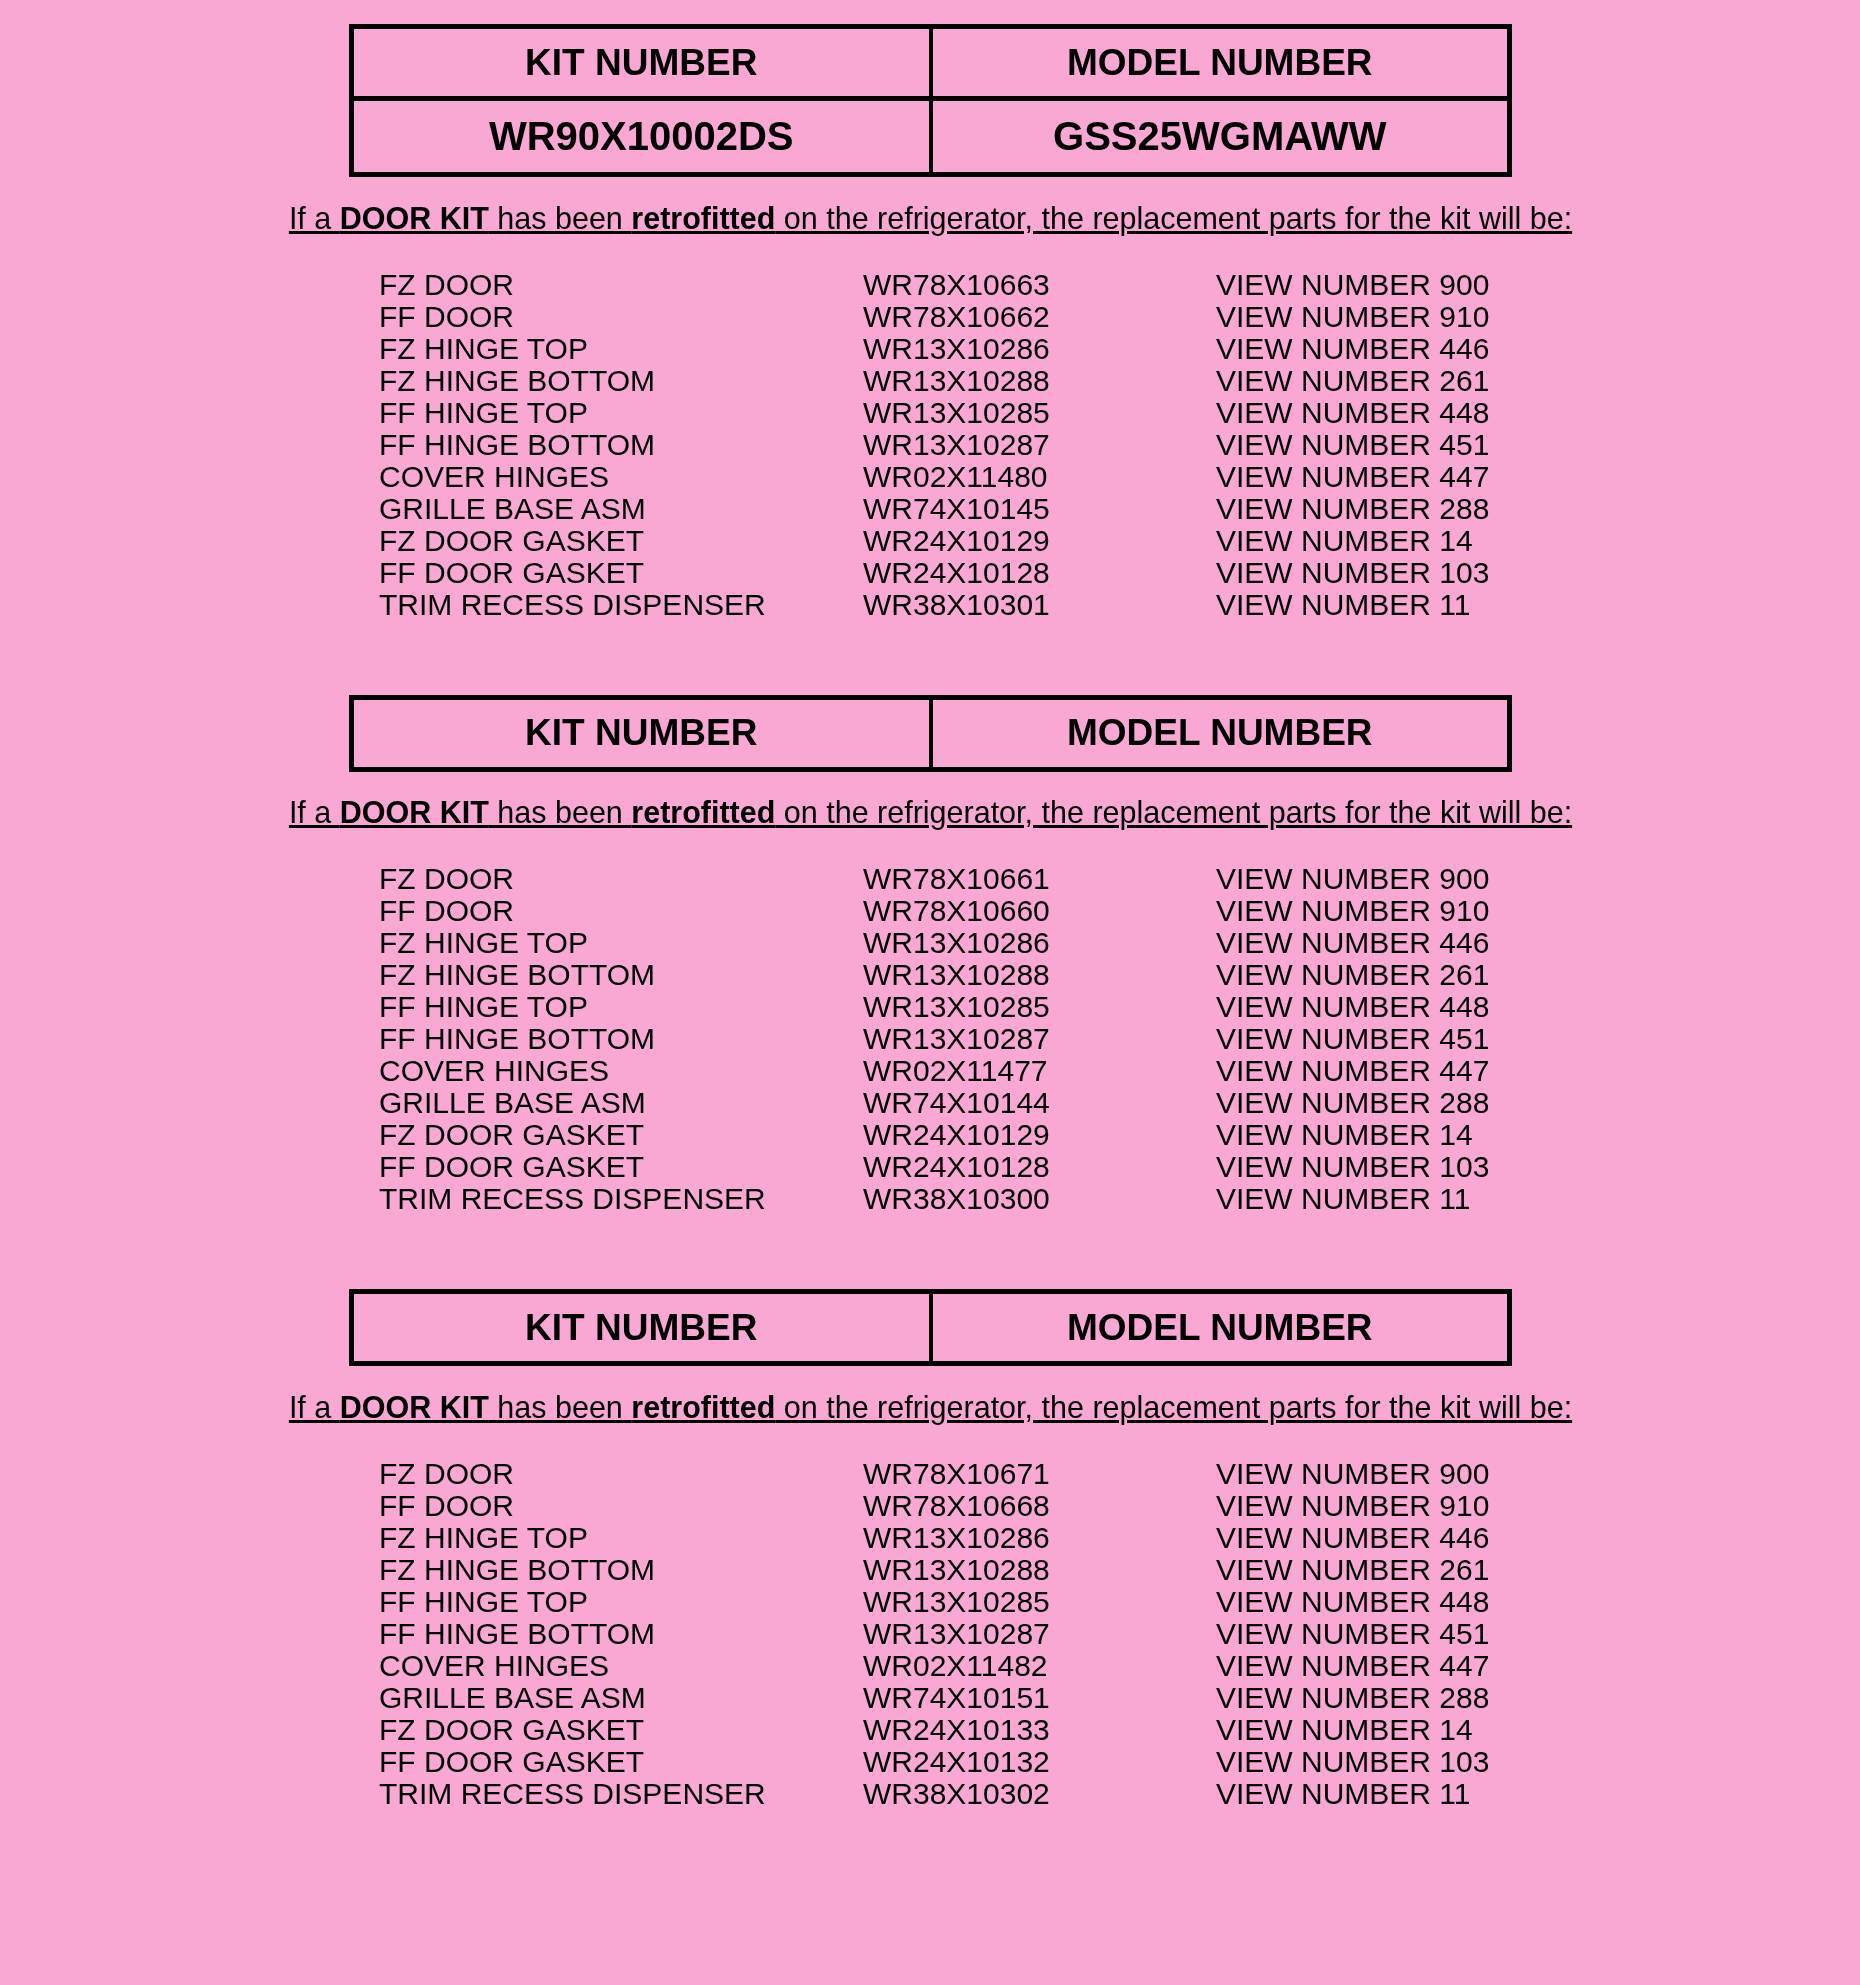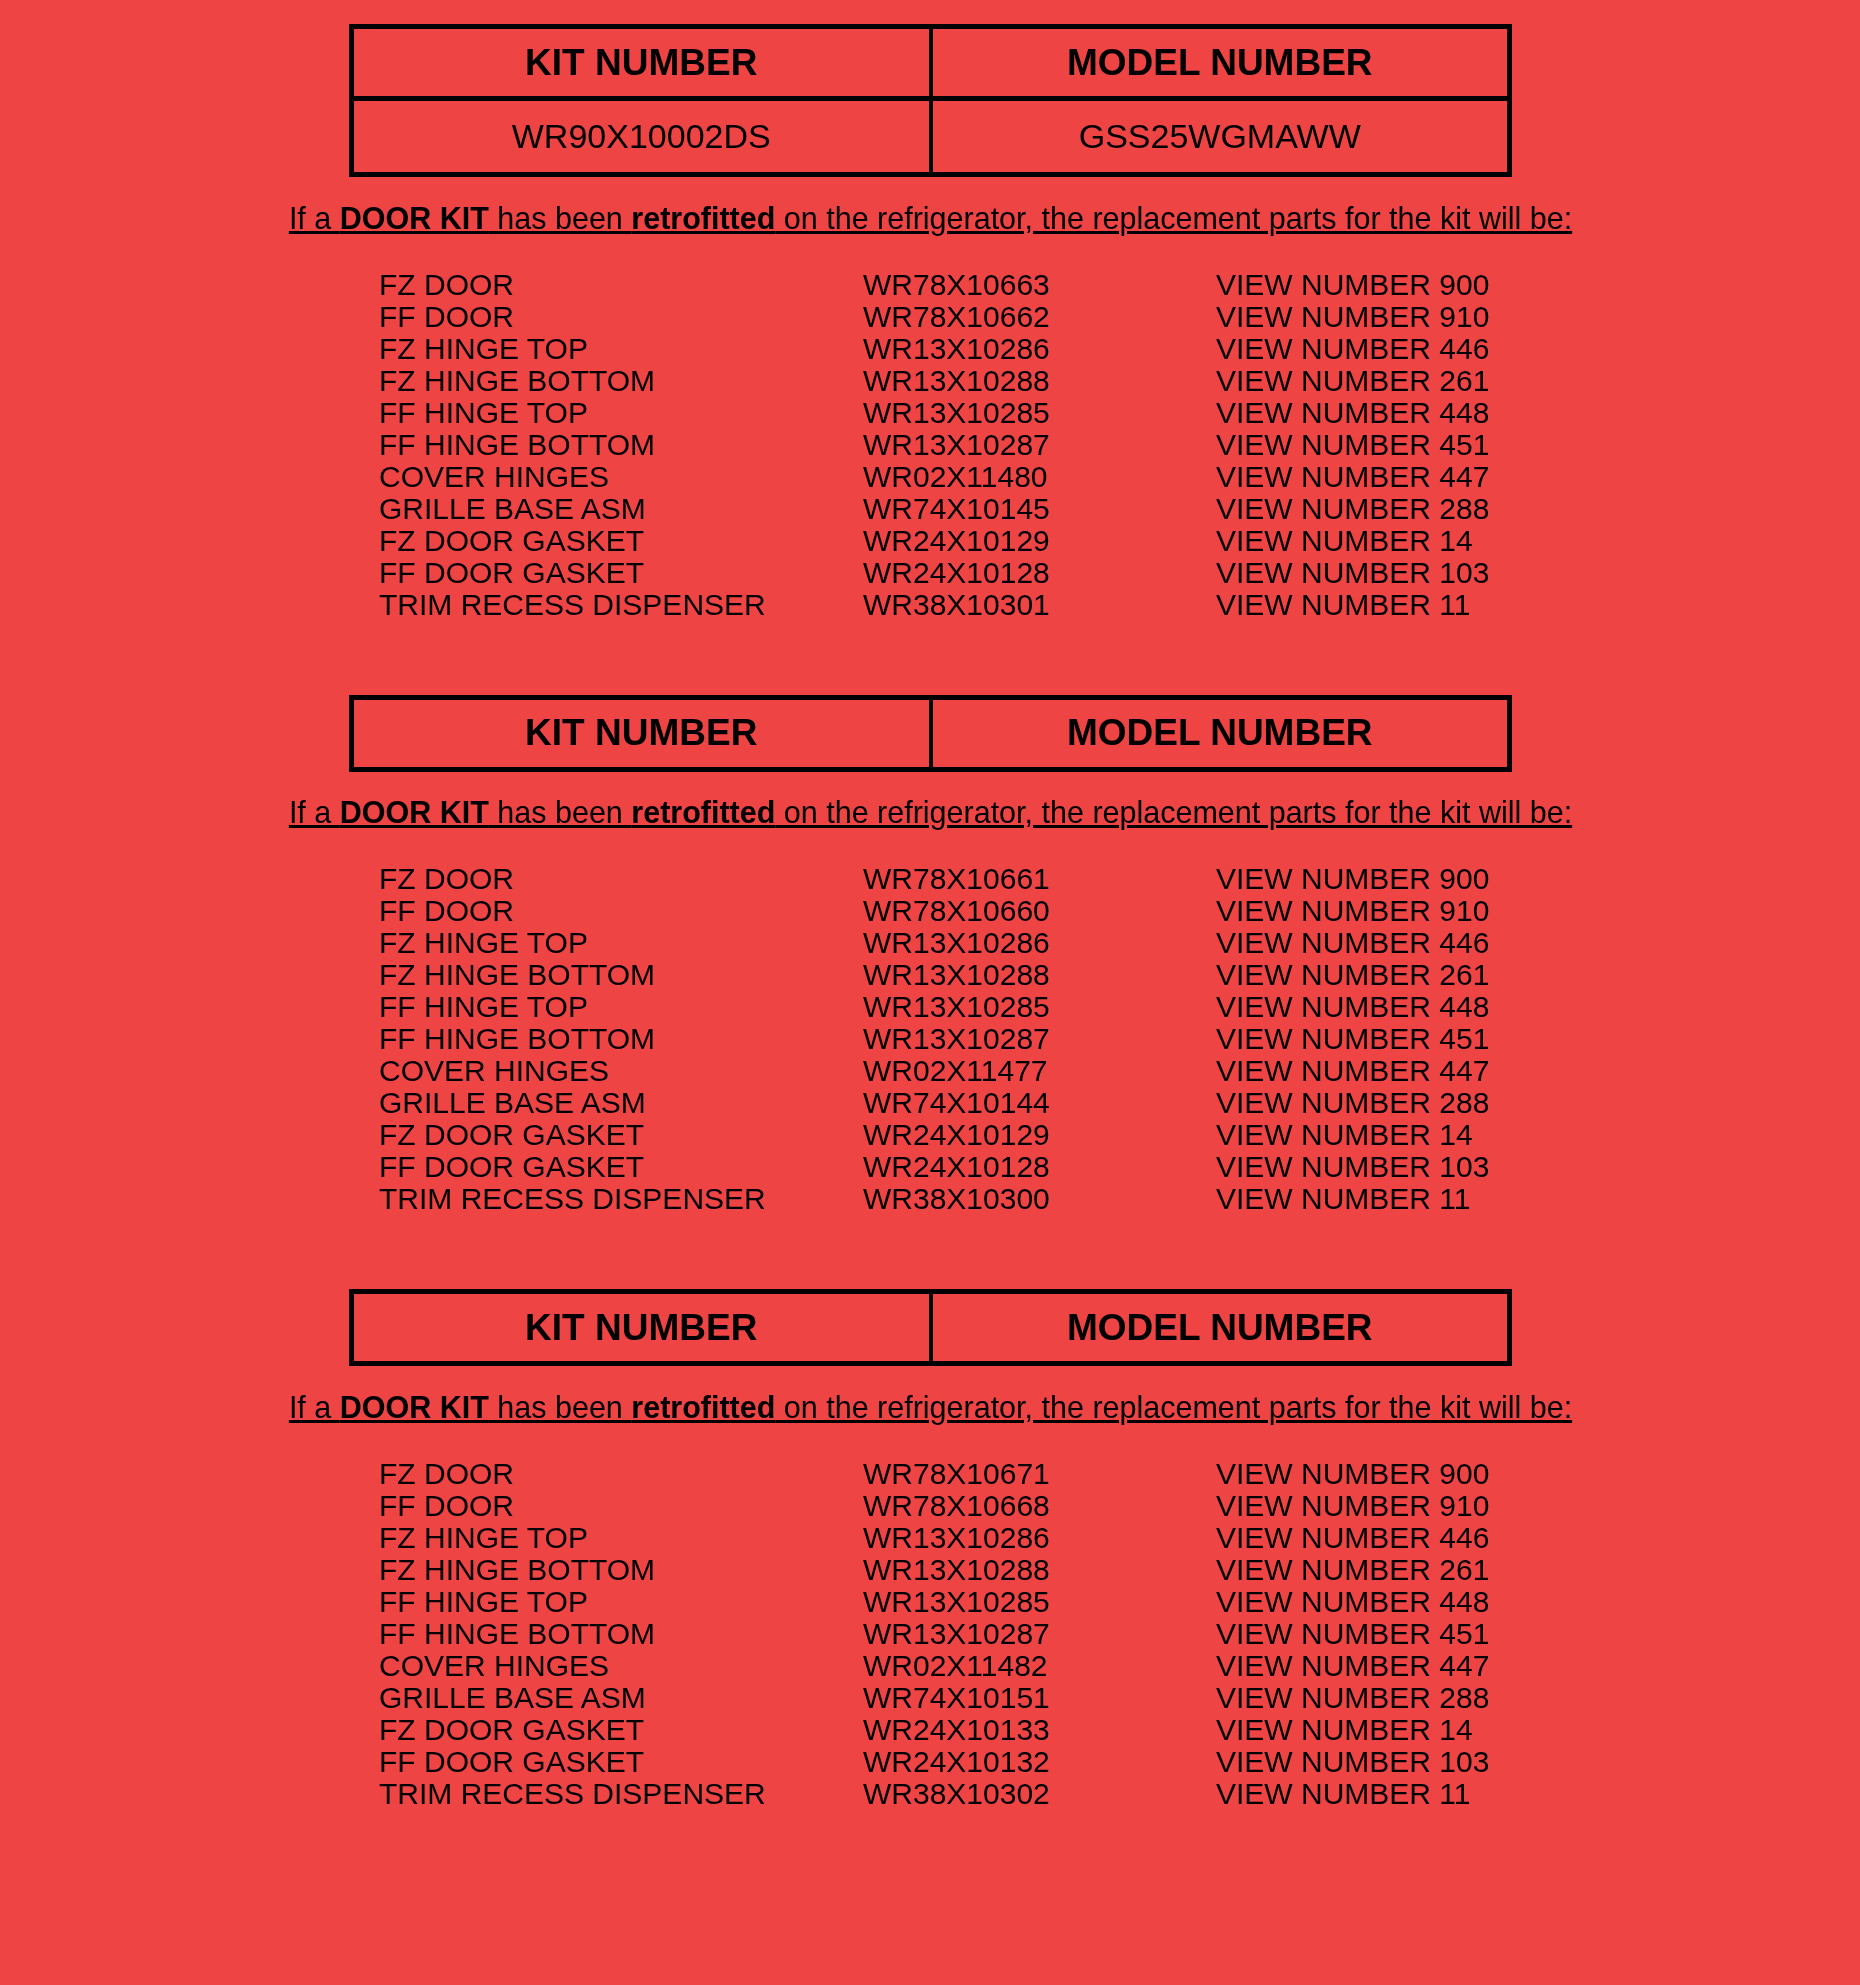--- a/index.html
+++ b/index.html
@@ -7,21 +7,21 @@
     padding: 0;
     background: #ffffff;
     color: #000000;
     font-family: "Liberation Sans", sans-serif;
   }
   .page {
     position: relative;
     width: 1861px;
     height: 1985px;
     overflow: hidden;
-    background: #ef4444;
+    background: #f9a8d4;
     padding-top: 24px;
     box-sizing: border-box;
   }
   .section { margin-bottom: 74px; }
   .section:last-of-type { margin-bottom: 0; }
 
   table.kit-table {
     width: 1163px;
     margin: 0 auto;
     border-collapse: collapse;
@@ -37,22 +37,22 @@
   }
   table.kit-table th {
     height: 67px;
     font-size: 37px;
     font-weight: bold;
     letter-spacing: 0px;
   }
   table.kit-table th { border-bottom-width: 5.6px; }
   table.kit-table td {
     height: 71px;
-    font-size: 34px;
-    font-weight: normal;
+    font-size: 40px;
+    font-weight: bold;
   }
 
   .intro {
     margin-top: 22.5px;
     text-align: center;
     font-size: 30.5px;
     line-height: 37px;
     white-space: nowrap;
     text-decoration: underline;
   }

